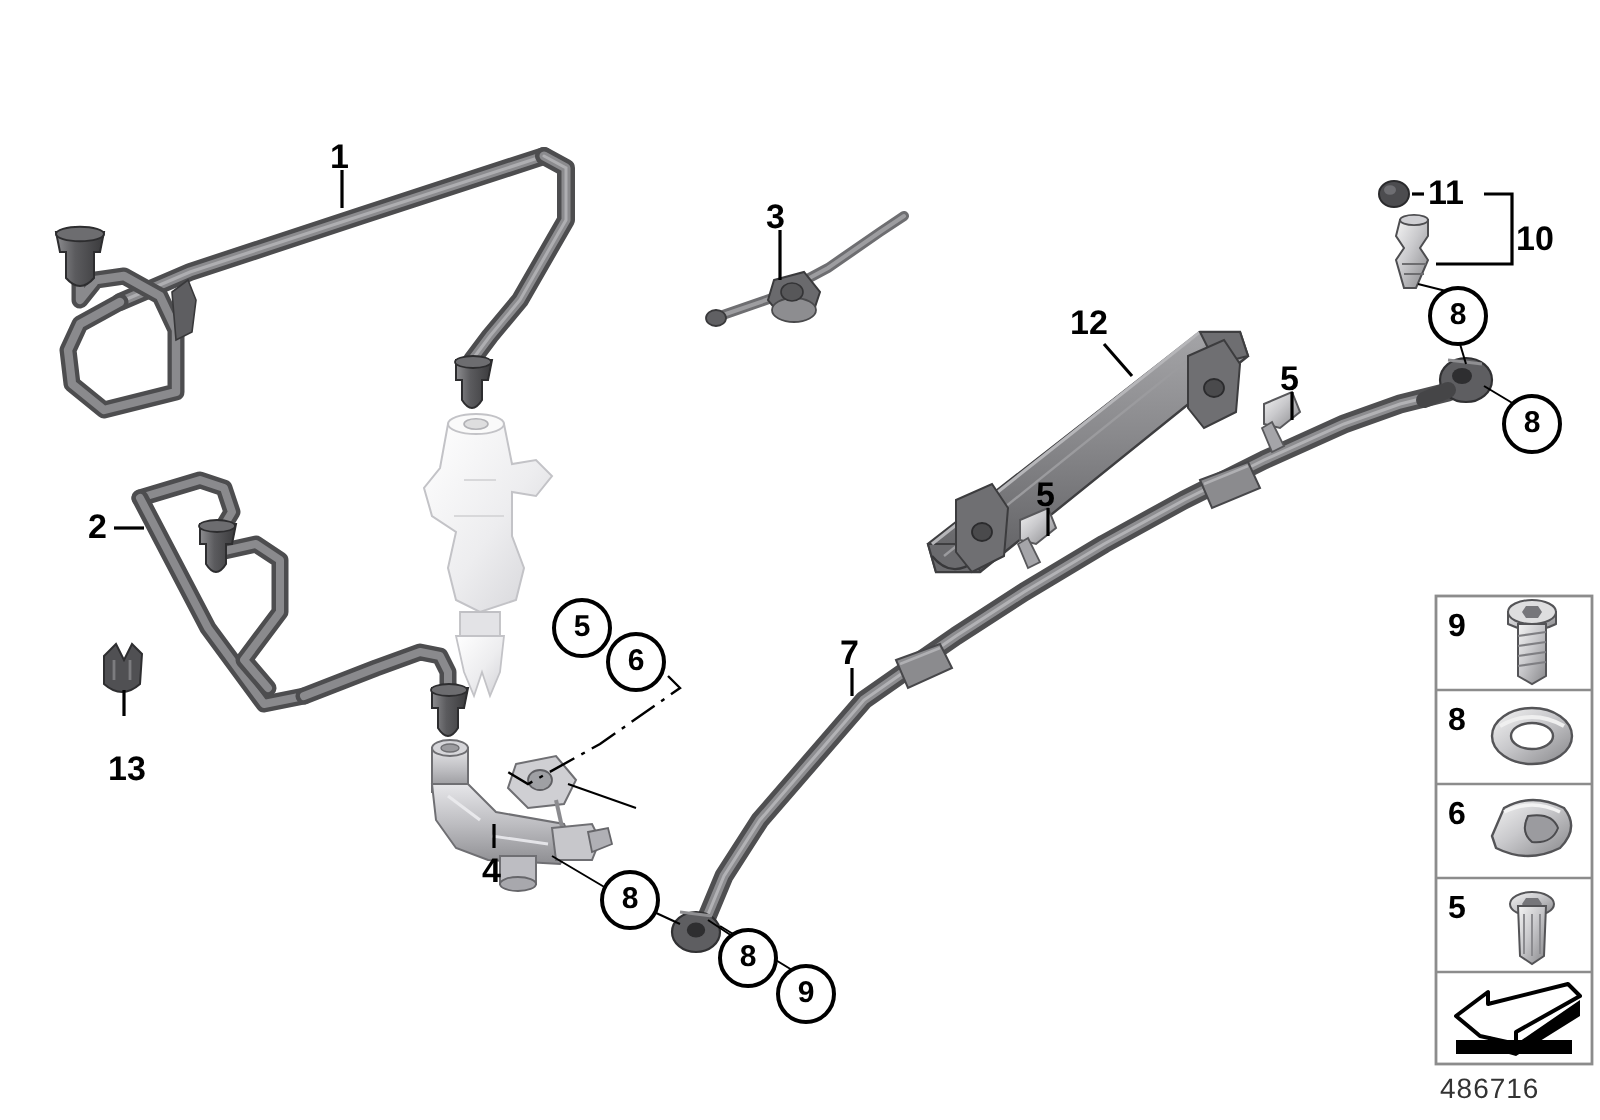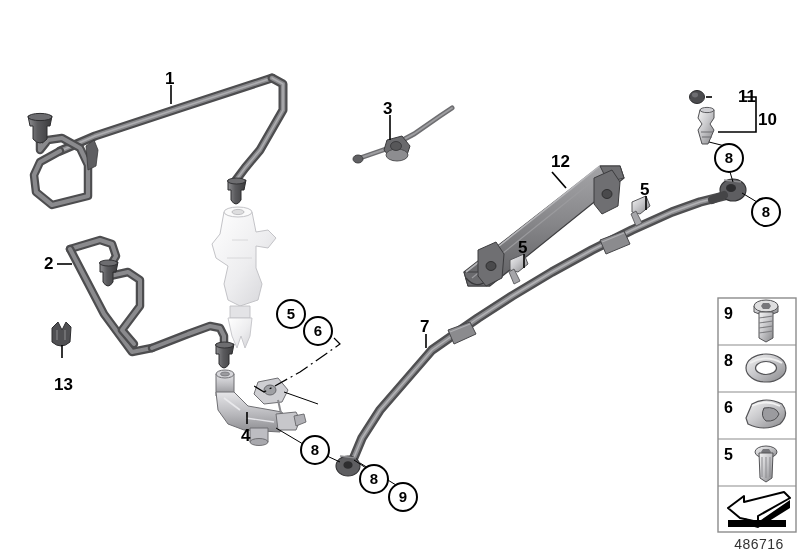--- a/index.html
+++ b/index.html
@@ -41,21 +41,20 @@
     font-weight: bold;
     font-size: 16px;
     color: #000;
     line-height: 1;
   }
   .partnumber {
     position: absolute;
     left: 720px;
     top: 536px;
     width: 78px;
-    text-align: center;
     font-family: "Liberation Sans", sans-serif;
     font-size: 14px;
     color: #333333;
     letter-spacing: 0.5px;
   }
   .circle-num {
     position: absolute;
     font-family: "Liberation Sans", sans-serif;
     font-weight: bold;
     font-size: 15px;
@@ -391,22 +390,22 @@
   </svg>
 
   <div class="callout-label" style="left:165px; top:70px;">1</div>
   <div class="callout-label" style="left:44px; top:255px;">2</div>
   <div class="callout-label" style="left:383px; top:100px;">3</div>
   <div class="callout-label" style="left:241px; top:427px;">4</div>
   <div class="callout-label" style="left:640px; top:181px;">5</div>
   <div class="callout-label" style="left:518px; top:239px;">5</div>
   <div class="callout-label" style="left:420px; top:318px;">7</div>
   <div class="callout-label" style="left:758px; top:111px;">10</div>
-  <div class="callout-label" style="left:714px; top:88px;margin-left:24px;">11</div>
-  <div class="callout-label" style="left:551px; top:153px;">12</div>
+  <div class="callout-label" style="left:714px; top:88px;">11</div>
+  <div class="callout-label" style="left:535px; top:153px;">12</div>
   <div class="callout-label" style="left:54px; top:360px;margin-top:16px;">13</div>
 
   <div class="circle-num" style="left:278px; top:301px;">5</div>
   <div class="circle-num" style="left:305px; top:318px;">6</div>
   <div class="circle-num" style="left:716px; top:145px;">8</div>
   <div class="circle-num" style="left:753px; top:199px;">8</div>
   <div class="circle-num" style="left:302px; top:437px;">8</div>
   <div class="circle-num" style="left:361px; top:466px;">8</div>
   <div class="circle-num" style="left:390px; top:484px;">9</div>
 

